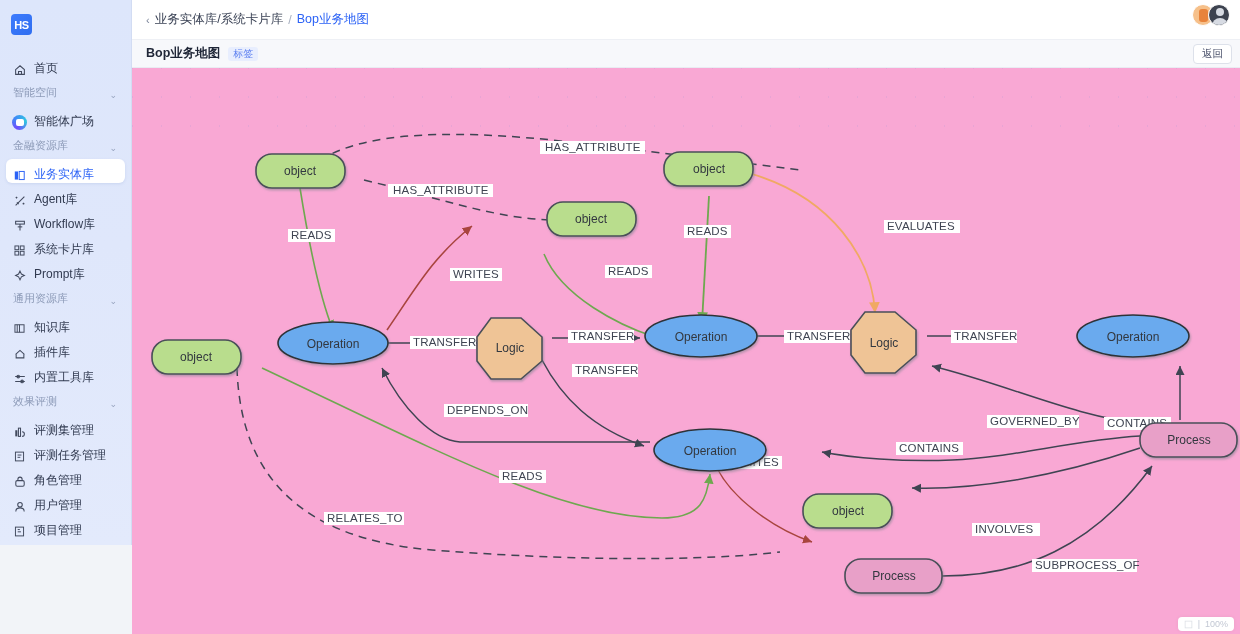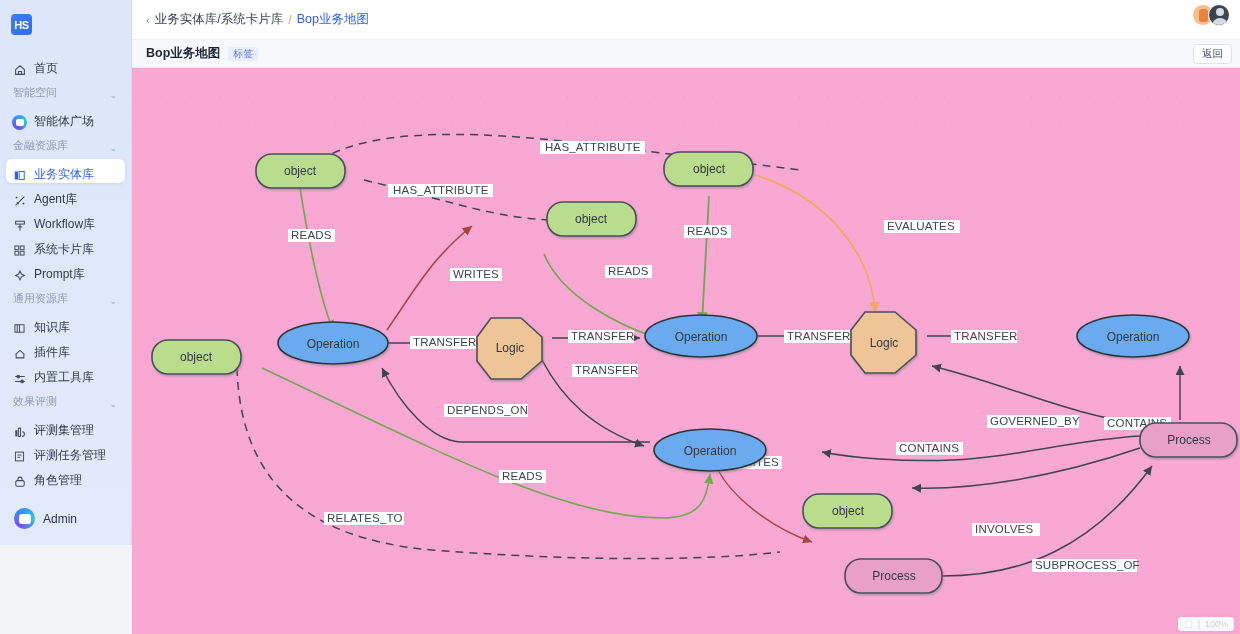--- a/index.html
+++ b/index.html
@@ -297,26 +297,20 @@
         <span class="ic">
           <svg width="13" height="13" viewBox="0 0 16 16" fill="none" stroke="#424a5e" stroke-width="1.2">
             <rect x="3" y="2.6" width="10" height="10.8"></rect>
               <path d="M5.8 5.6h2.6M5.8 8.4h4"></path>
           </svg>
         </span>
         <span>项目管理</span>
       </div>
     </nav>
 
-    <div class="user-row">
-      <span class="user-av">
-          <i></i>
-        </span>
-      <span class="user-name">Admin</span>
-    </div>
   </aside>
 
   <section class="main">
 
     <div class="topbar">
       <div class="crumb">
         <span class="crumb-back">‹</span>
         <span class="crumb-path">业务实体库/系统卡片库</span>
         <span class="crumb-sep">/</span>
         <span class="crumb-cur">Bop业务地图</span>

